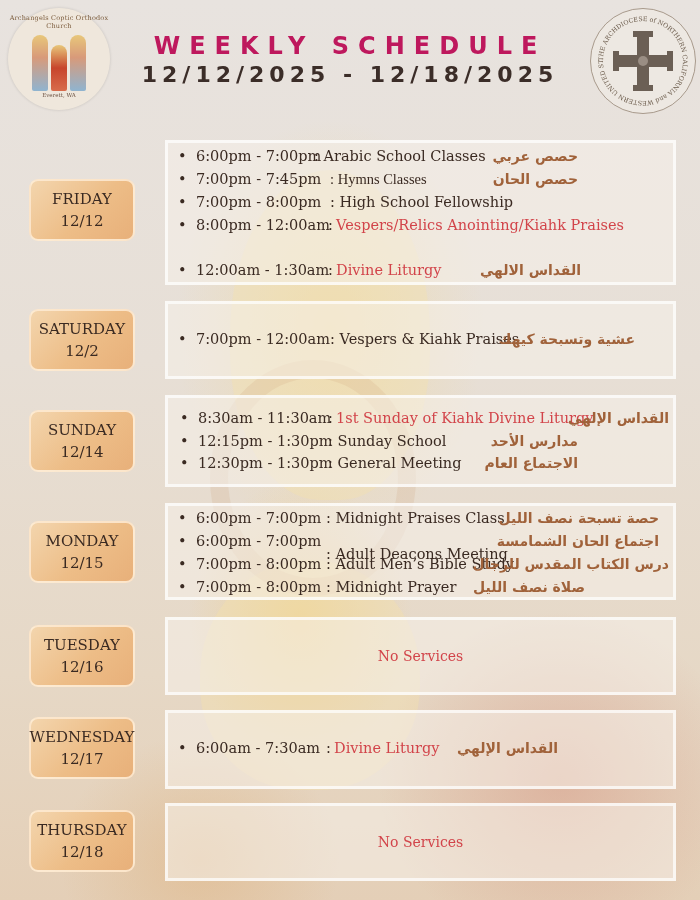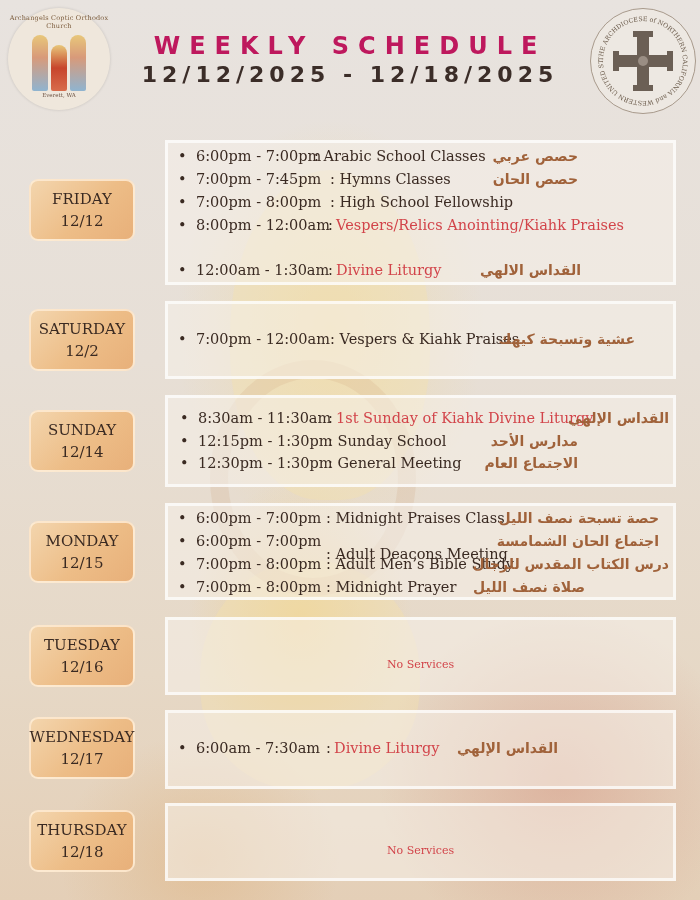--- a/index.html
+++ b/index.html
@@ -75,21 +75,21 @@
   }
   .ev .bullet { position:absolute; left:0; }
   .ev .time { position:absolute; left:18px; }
   .ev .desc { position:absolute; }
   .ev .desc.red { color:#d2444a; }
   .ar {
     position:absolute; direction:rtl; font-family:"DejaVu Sans", sans-serif;
     font-weight:bold; font-size:14px; color:#a0623a; white-space:nowrap; z-index:3;
   }
   .nos {
-    position:absolute; left:0; right:0; text-align:center; color:#d2444a; font-size:11px;margin-top:10px;
+    position:absolute; left:0; right:0; text-align:center; color:#d2444a; font-size:14px;
   }
 </style>
 </head>
 <body>
 
 <div class="bg">
   <div class="flame" style="left:230px;top:170px;width:200px;height:330px;"></div>
   <div class="flame" style="left:200px;top:560px;width:220px;height:230px;"></div>
   <div class="halo"></div>
 </div>
@@ -137,21 +137,21 @@
   <div class="ev" style="left:10px;top:5px;">
     <span class="bullet">•</span>
     <span class="time">6:00pm - 7:00pm</span>
     <span class="desc" style="left:136px;text-align:center;">: Arabic School Classes</span>
   </div>
   <div class="ar" style="right:95px;top:5px;">حصص عربي</div>
 
   <div class="ev" style="left:10px;top:28px;">
     <span class="bullet">•</span>
     <span class="time">7:00pm - 7:45pm</span>
-    <span class="desc" style="left:152px;">: Hymns Classes</span>
+    <span class="desc" style="left:152px;font-family:Liberation Serif, serif;">: Hymns Classes</span>
   </div>
   <div class="ar" style="right:95px;top:28px;">حصص الحان</div>
 
   <div class="ev" style="left:10px;top:51px;">
     <span class="bullet">•</span>
     <span class="time">7:00pm - 8:00pm</span>
     <span class="desc" style="left:152px;">: High School Fellowship</span>
   </div>
 
   <div class="ev" style="left:10px;top:74px;">

